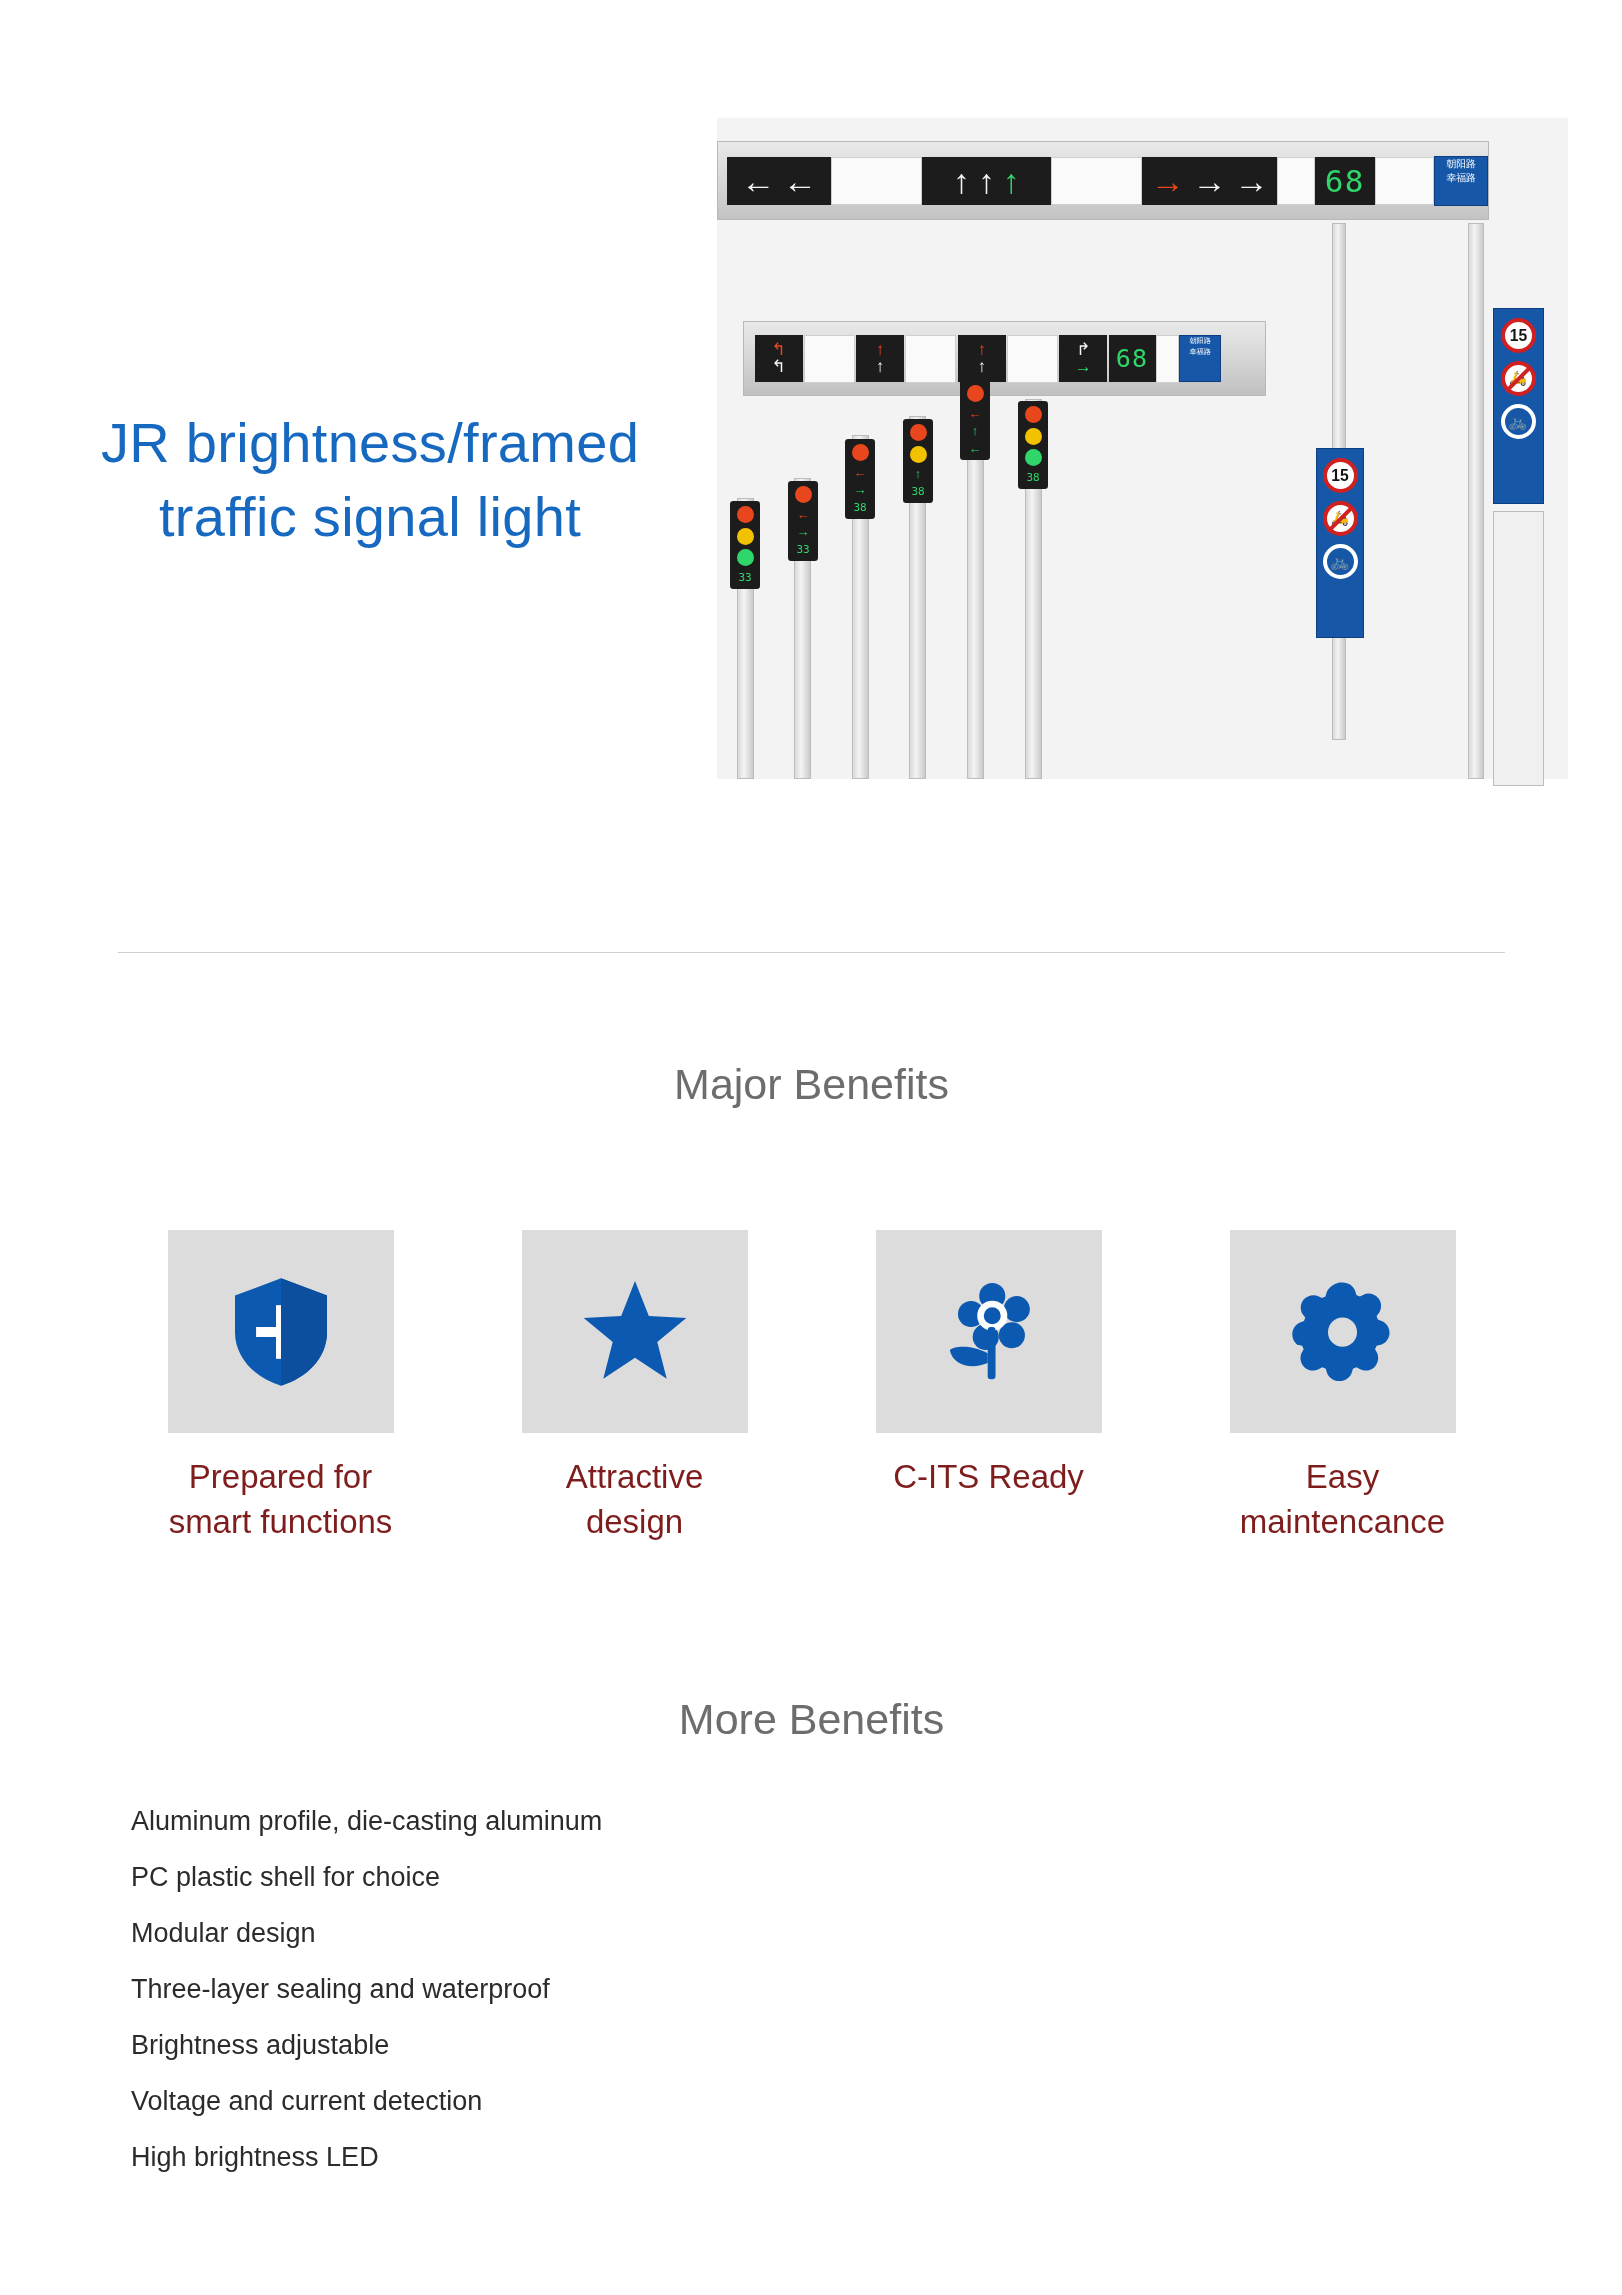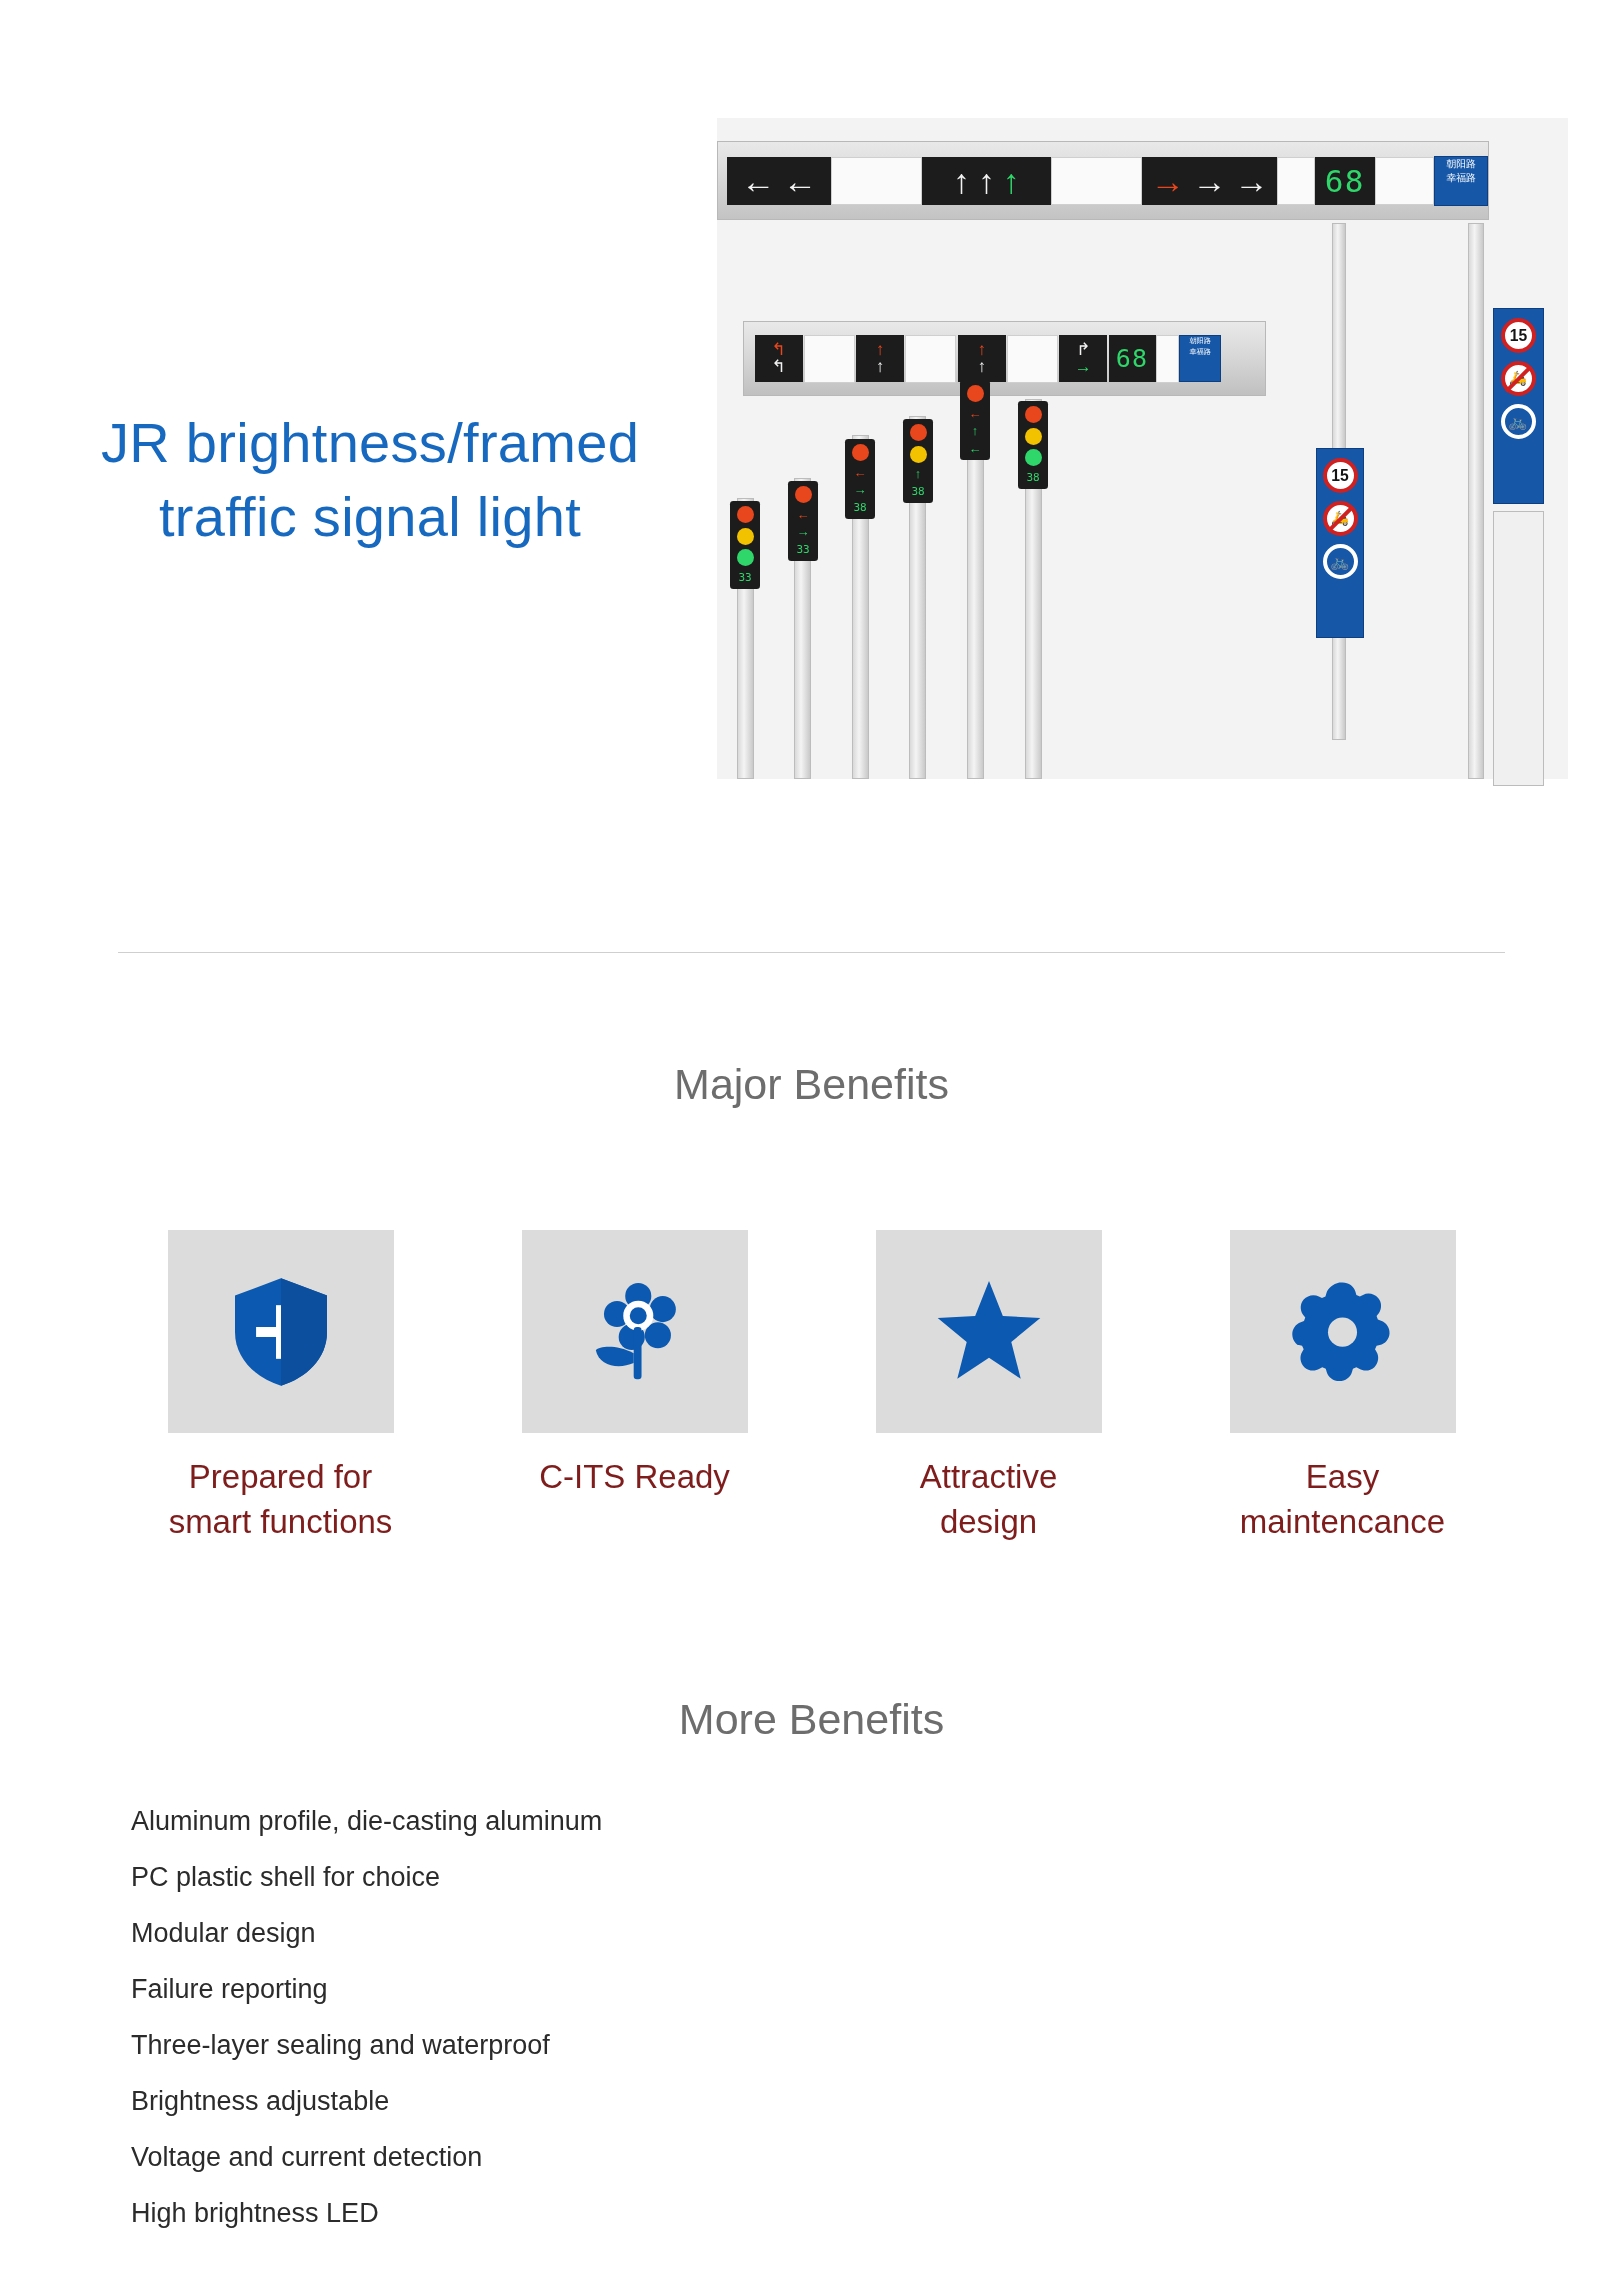--- a/index.html
+++ b/index.html
@@ -411,20 +411,29 @@
   <div class="benefit">
     <div class="benefit-icon-box">
       <svg width="92" height="108" viewBox="0 0 24 28">
         <path d="M12 0 L24 4.5 V14 C24 21 18.5 26 12 28 C5.5 26 0 21 0 14 V4.5 Z" fill="#0b59b0"></path>
         <rect x="10.7" y="7" width="2.6" height="14" fill="#ffffff"></rect>
         <rect x="5.5" y="12.7" width="13" height="2.6" fill="#ffffff"></rect>
         <path d="M12 0 L24 4.5 V14 C24 21 18.5 26 12 28 Z" fill="#0b4f9e"></path>
       </svg>
     </div>
     <div class="benefit-label">Prepared for smart functions</div>
+  </div>
+
+  <div class="benefit">
+    <div class="benefit-icon-box">
+      <svg width="108" height="105" viewBox="0 0 32 30">
+        <path d="M16 0 L20.1 10.4 L31.2 11 L22.6 18.1 L25.4 29 L16 22.8 L6.6 29 L9.4 18.1 L0.8 11 L11.9 10.4 Z" fill="#0b59b0"></path>
+      </svg>
+    </div>
+    <div class="benefit-label">Attractive design</div>
   </div>
 
   <div class="benefit">
     <div class="benefit-icon-box">
       <svg width="98" height="108" viewBox="0 0 30 33">
         <g fill="#0b59b0">
           <circle cx="16" cy="5.5" r="4"></circle>
           <circle cx="23.5" cy="9.5" r="4"></circle>
           <circle cx="22" cy="17.5" r="4"></circle>
           <circle cx="14" cy="18" r="4"></circle>
@@ -434,44 +443,34 @@
           <rect x="14.6" y="15" width="2.4" height="16" rx="1"></rect>
           <path d="M14.6 23 C9 20 4 21 3 22 C4 27 10 28 14.6 26 Z"></path>
         </g>
       </svg>
     </div>
     <div class="benefit-label">C-ITS Ready</div>
   </div>
 
   <div class="benefit">
     <div class="benefit-icon-box">
-      <svg width="108" height="105" viewBox="0 0 32 30">
-        <path d="M16 0 L20.1 10.4 L31.2 11 L22.6 18.1 L25.4 29 L16 22.8 L6.6 29 L9.4 18.1 L0.8 11 L11.9 10.4 Z" fill="#0b59b0"></path>
-      </svg>
-    </div>
-    <div class="benefit-label">Attractive design</div>
-  </div>
-
-  <div class="benefit">
-    <div class="benefit-icon-box">
       <svg width="101" height="101" viewBox="0 0 32 32">
         <path d="M16 0.5 c2 0 3.6 1.2 4.1 2.9 l0.3 1 1.1 0.5 1-0.5 c1.6-0.8 3.6-0.4 4.8 1 1.2 1.4 1.2 3.4 0.2 4.8 l-0.7 0.9 0.4 1.1 1 0.4 c1.7 0.6 2.8 2.2 2.7 4 -0.1 1.8 -1.4 3.3 -3.1 3.7 l-1 0.2 -0.5 1.1 0.5 0.9 c0.9 1.5 0.6 3.5 -0.7 4.8 -1.3 1.2 -3.3 1.4 -4.8 0.5 l-0.9 -0.5 -1.1 0.5 -0.3 1 c-0.5 1.7 -2.1 2.9 -4 2.9 -1.9 0 -3.5 -1.2 -4 -2.9 l-0.3 -1 -1.1 -0.5 -0.9 0.5 c-1.5 0.9 -3.5 0.7 -4.8 -0.5 -1.3 -1.3 -1.6 -3.3 -0.7 -4.8 l0.5 -0.9 -0.5 -1.1 -1 -0.2 C1.5 20.4 0.2 18.9 0.1 17.1 0 15.3 1.1 13.7 2.8 13.1 l1 -0.4 0.4 -1.1 -0.7 -0.9 C2.5 9.3 2.5 7.3 3.7 5.9 4.9 4.5 6.9 4.1 8.5 4.9 l1 0.5 1.1 -0.5 0.3 -1 C11.4 2.2 13 1 15 0.5 Z" fill="#0b59b0"></path>
         <circle cx="16" cy="16.2" r="4.6" fill="#dcdcdc"></circle>
       </svg>
     </div>
     <div class="benefit-label">Easy maintencance</div>
   </div>
 
 </div>
 
 <div class="section-title" id="more-title">More Benefits</div>
 
 <div class="more-list">
   <div class="more-item">Aluminum profile, die-casting aluminum</div>
   <div class="more-item">PC plastic shell for choice</div>
   <div class="more-item">Modular design</div>
-  <div class="more-item">Failure reporting</div>
   <div class="more-item">Three-layer sealing and waterproof</div>
   <div class="more-item">Brightness adjustable</div>
   <div class="more-item">Voltage and current detection</div>
   <div class="more-item">High brightness LED</div>
 </div>
 
 
 </body></html>

